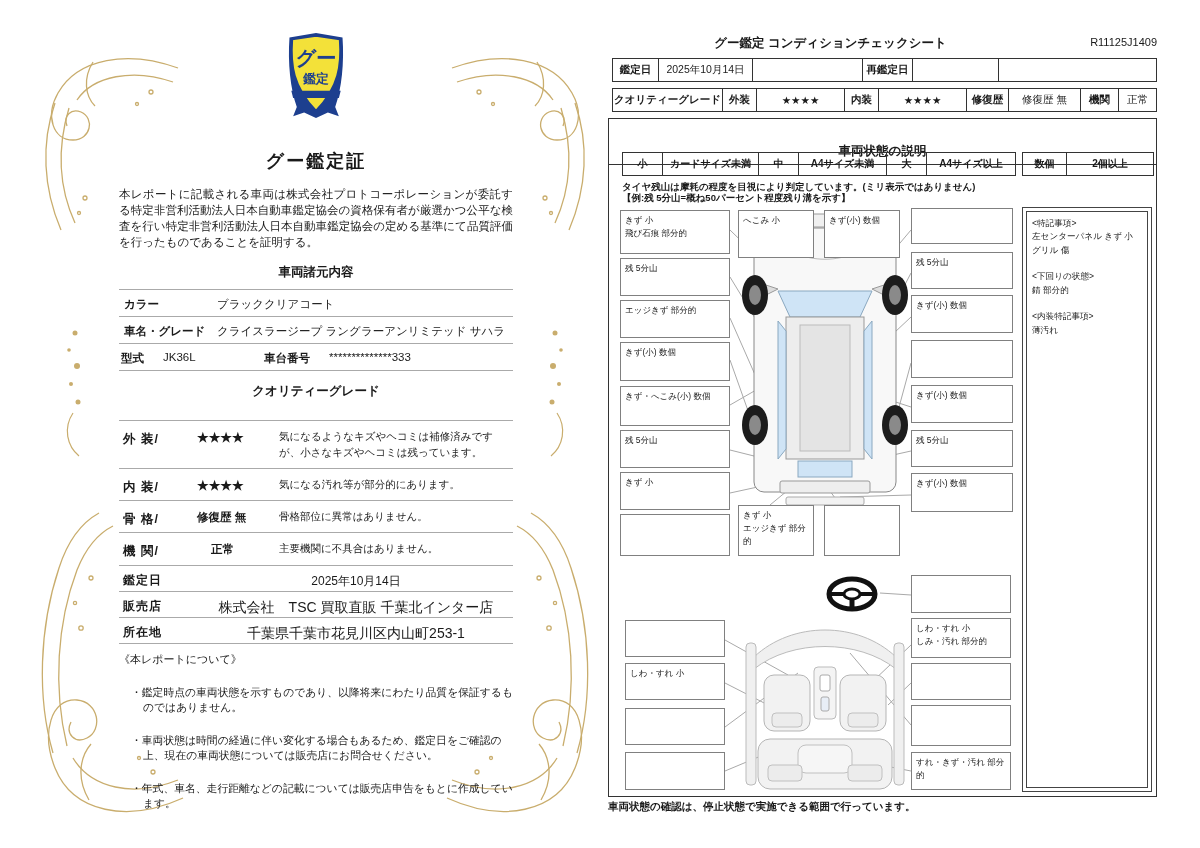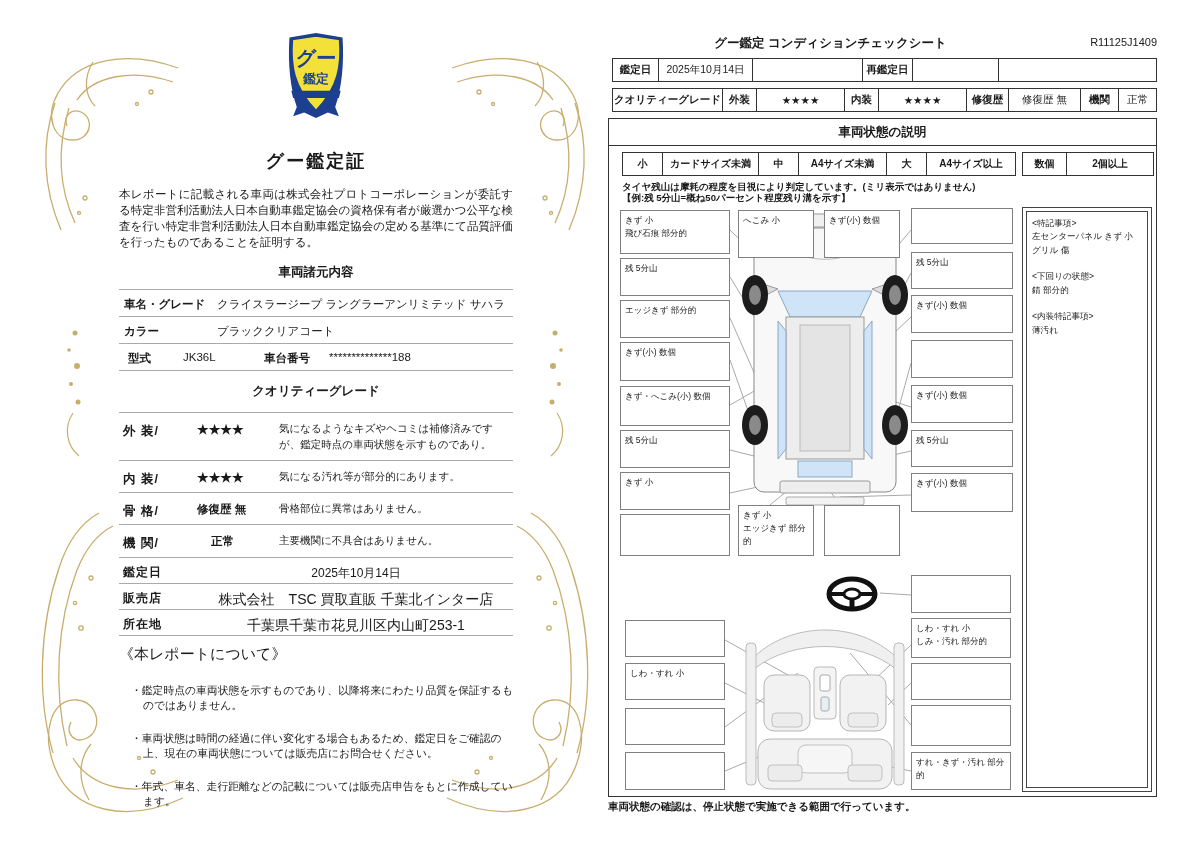--- a/index.html
+++ b/index.html
@@ -11,41 +11,41 @@
   #cert-inner { position:absolute; left:84px; top:12px; width:394px; }
   .badge-wrap { text-align:center; }
   .cert-title { text-align:center; font-family:"DejaVu Serif",serif; font-style:italic; font-weight:bold; font-size:33px; color:#a8893f; letter-spacing:1px; margin-top:6px; }
   .cert-sub { text-align:center; font-weight:bold; font-size:18px; margin-top:23px; letter-spacing:2px; }
   .cert-intro { margin-top:14px; font-family:"DejaVu Serif",serif; font-size:11.5px; line-height:1.38; text-align:justify; }
   .sec-head { text-align:center; font-weight:bold; font-size:12.5px; margin-top:14px; }
   .specs { margin-top:8px; border-top:1px solid #aaa; }
   .spec-row { position:relative; height:27px; border-bottom:1px solid #aaa; font-size:11.5px; }
   .spec-row span { position:absolute; top:7px; white-space:nowrap; }
   .sp-label { font-weight:bold; }
-  .grades { margin-top:12px; border-top:1px solid #aaa; }
+  .grades { margin-top:20px; border-top:1px solid #aaa; }
   .grade-row { position:relative; border-bottom:1px solid #aaa; padding:8px 0 8px 0; min-height:30px; }
   .g-label { position:absolute; left:4px; top:10px; font-weight:bold; font-size:12.5px; letter-spacing:1px; }
   .g-value { position:absolute; left:78px; top:9px; font-weight:bold; font-size:13px; white-space:nowrap; }
   .g-desc { margin-left:160px; font-size:10.5px; line-height:1.45; }
   .info-row { position:relative; height:26px; border-bottom:1px solid #aaa; }
   .i-label { position:absolute; left:4px; top:6px; font-weight:bold; font-size:12px; letter-spacing:1px; }
   .i-value { position:absolute; left:80px; right:0; top:7px; text-align:center; font-size:14px; }
   .about { margin-top:8px; font-family:"DejaVu Serif",serif; font-size:10.8px; line-height:1.4; }
-  .about-head { font-size:15px; }
+  .about-head { font-size:11px; }
   .about-item { padding-left:24px; text-indent:-12px; margin-top:18px; }
 
   
   .sheet-title { position:absolute; left:608px; top:35px; width:445px; text-align:center; font-weight:bold; font-size:12.5px; }
   .sheet-code { position:absolute; left:1000px; top:36px; width:157px; text-align:right; font-size:11px; }
   .hrow { position:absolute; left:612px; display:flex; border:1px solid #333; background:#fff; }
   .hcell { border-right:1px solid #333; display:flex; align-items:center; justify-content:center; font-size:10.5px; white-space:nowrap; overflow:hidden; }
   .hcell:last-child { border-right:none; }
   .hcell.bold { font-weight:bold; }
   #bigbox { position:absolute; left:608px; top:118px; width:549px; height:679px; border:1px solid #333; }
-  #bigbox-title { height:27px; border-bottom:1px solid #333; text-align:center; font-weight:bold; font-size:12.5px; line-height:27px; }
+  #bigbox-title { height:27px; border-bottom:1px solid #333; text-align:center; font-weight:bold; font-size:12.5px; line-height:27px;margin-top:19px; }
   .legend { position:absolute; display:flex; border:1px solid #333; height:24px; }
   .lcell { border-right:1px solid #333; display:flex; align-items:center; justify-content:center; font-size:10px; font-weight:bold; white-space:nowrap; }
   .lcell:last-child { border-right:none; }
   .tire-note { position:absolute; left:622px; font-size:9.5px; font-weight:bold; white-space:nowrap; }
   .lbox { position:absolute; border:1px solid #808080; background:#fff; font-size:8.5px; line-height:1.55; padding:3px 4px; white-space:pre-line; z-index:3; }
   #notes-panel { position:absolute; left:1022px; top:207px; width:130px; height:585px; border:1px solid #444; padding:3px; z-index:3; }
   #notes-inner { width:100%; height:100%; border:1px solid #444; padding:5px 5px; font-size:8.6px; line-height:1.55; white-space:pre-line; }
   .bottom-note { position:absolute; left:608px; top:800px; font-size:10.5px; font-weight:bold; }
   #callouts { position:absolute; left:600px; top:205px; width:560px; height:592px; z-index:1; }
   #car-top { position:absolute; left:740px; top:213px; z-index:2; }
@@ -141,41 +141,41 @@
         <text x="35" y="58" font-size="14" font-weight="bold" fill="#1d3f8f" text-anchor="middle" font-family="Liberation Sans, sans-serif">鑑定</text>
         <path d="M8,66 L62,66 L60,74 L10,74 Z" fill="#1d3f8f"></path>
       </svg>
     </div>
     <div class="cert-sub">グー鑑定証</div>
     <div class="cert-intro">本レポートに記載される車両は株式会社プロトコーポレーションが委託する特定非営利活動法人日本自動車鑑定協会の資格保有者が厳選かつ公平な検査を行い特定非営利活動法人日本自動車鑑定協会の定める基準にて品質評価を行ったものであることを証明する。</div>
 
     <div class="sec-head">車両諸元内容</div>
     <div class="specs">
       <div class="spec-row">
+        <span class="sp-label" style="left:5px;">カラー</span>
+        <span style="left:98px;">ブラッククリアコート</span>
+      </div>
+      <div class="spec-row">
         <span class="sp-label" style="left:5px;">車名・グレード</span>
         <span style="left:98px;">クライスラージープ ラングラーアンリミテッド サハラ</span>
       </div>
       <div class="spec-row">
-        <span class="sp-label" style="left:5px;">カラー</span>
-        <span style="left:98px;">ブラッククリアコート</span>
-      </div>
-      <div class="spec-row">
-        <span class="sp-label" style="left:9px;">型式</span>
-        <span style="left:64px;">JK36L</span>
+        <span class="sp-label" style="left:2px;">型式</span>
+        <span style="left:44px;">JK36L</span>
         <span class="sp-label" style="left:145px;">車台番号</span>
-        <span style="left:210px;">**************188</span>
+        <span style="left:210px;">**************333</span>
       </div>
     </div>
 
     <div class="sec-head" style="margin-top:12px;">クオリティーグレード</div>
     <div class="grades">
       <div class="grade-row">
         <span class="g-label">外 装/</span>
         <span class="g-value">★★★★</span>
-        <div class="g-desc">気になるようなキズやヘコミは補修済みですが、鑑定時点の車両状態を示すものであり。</div>
+        <div class="g-desc">気になるようなキズやヘコミは補修済みですが、小さなキズやヘコミは残っています。</div>
       </div>
       <div class="grade-row">
         <span class="g-label">内 装/</span>
         <span class="g-value">★★★★</span>
         <div class="g-desc">気になる汚れ等が部分的にあります。</div>
       </div>
       <div class="grade-row">
         <span class="g-label">骨 格/</span>
         <span class="g-value" style="font-size:11.5px;">修復歴 無</span>
         <div class="g-desc">骨格部位に異常はありません。</div>

